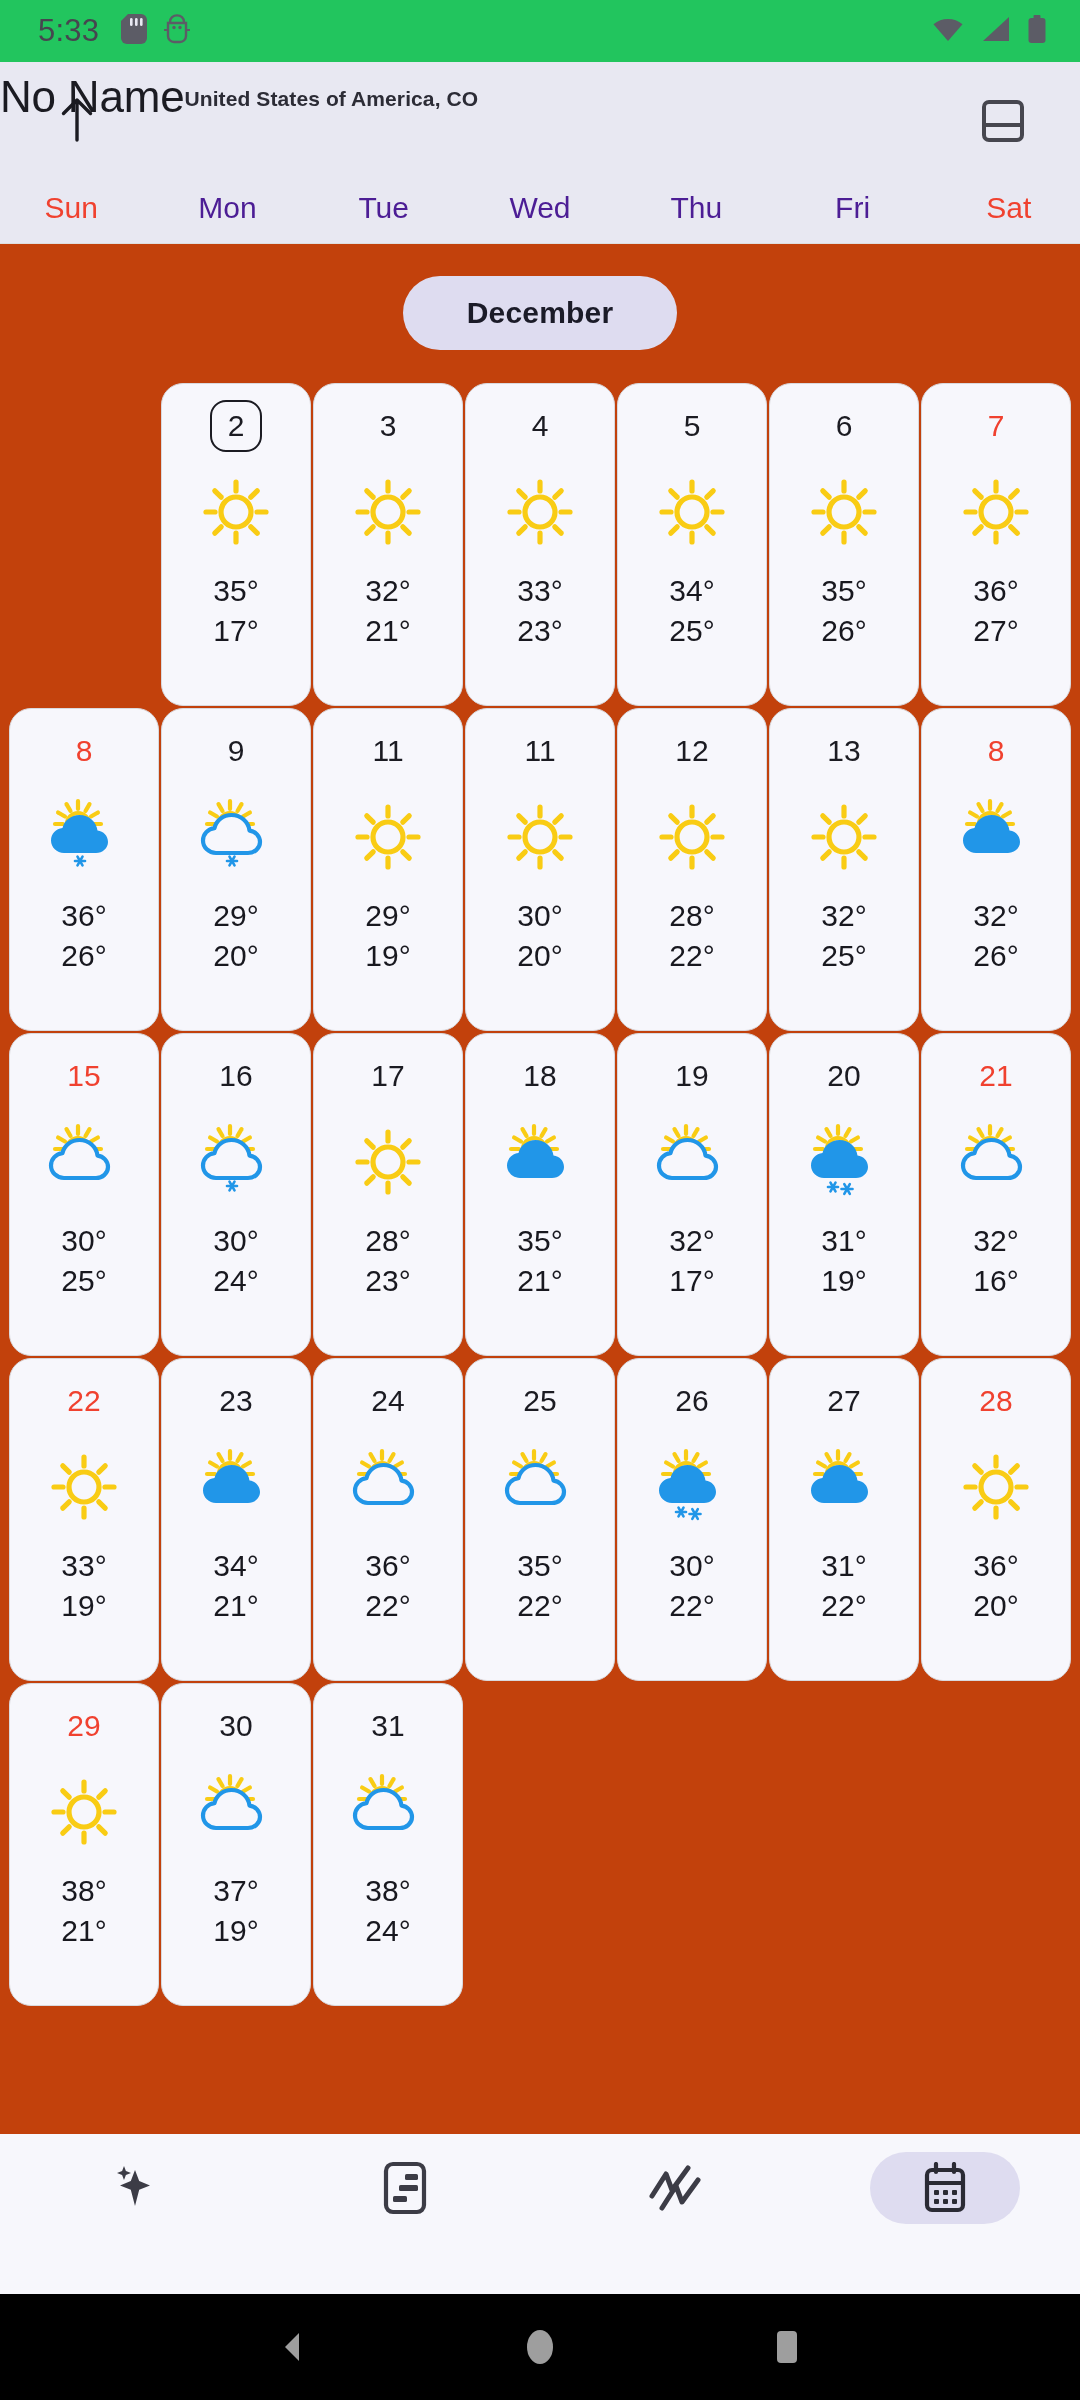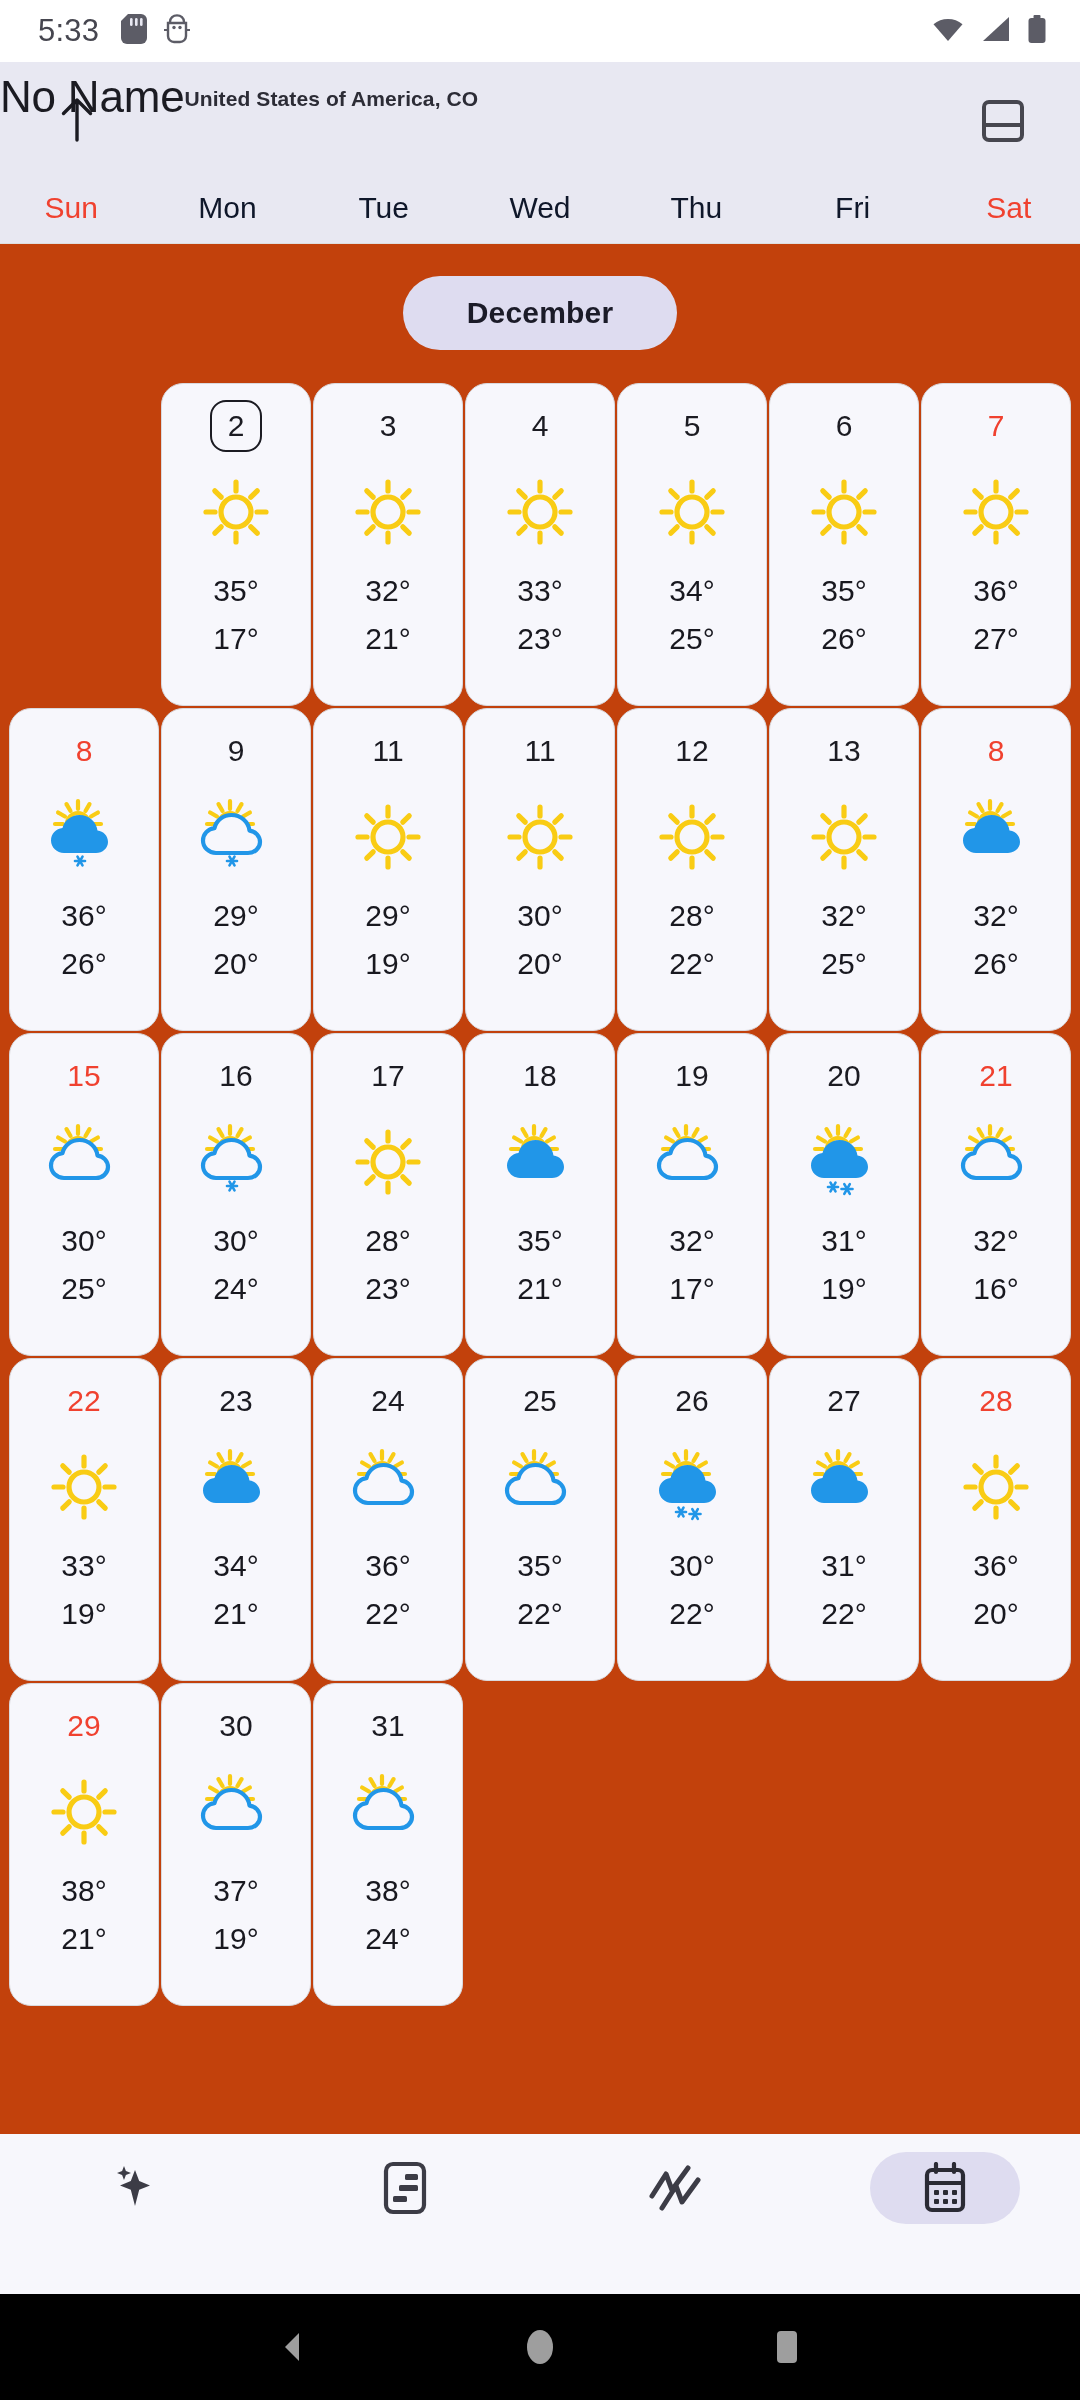--- a/index.html
+++ b/index.html
@@ -11,21 +11,21 @@
   }
   #app {
     position:relative;
     width:1080px; height:2400px;
     display:flex; flex-direction:column;
   }
 
   
   .statusbar {
     height:62px; flex:0 0 62px;
-    background:#ffffff;
+    background:#22c55e;
     display:flex; align-items:center;
     padding:0 34px 0 38px;
     color:#5c5c66;
   }
   .status-clock { font-size:31px; letter-spacing:0.2px; color:#46464f; }
   .status-left-icons { display:flex; align-items:center; gap:17px; margin-left:22px; }
   .status-right { margin-left:auto; display:flex; align-items:center; gap:17px; }
   .sb-ico { display:block; }
 
   
@@ -67,21 +67,21 @@
     display:grid;
     grid-template-columns:repeat(7, 1fr);
     align-items:center;
     padding:0 9px;
     border-bottom:1px solid #dededf;
     gap:32px;
   }
   .weekday {
     text-align:center;
     font-size:30px;
-    color:#0f172a;
+    color:#4c1d95;
   }
   .weekday.accent { color:#f0412f; }
 
   
   .calendar-body {
     flex:1 1 auto;
     background:#c2410c;
     padding-top:32px;
     position:relative;
     overflow:hidden;
@@ -129,21 +129,21 @@
     border-radius:16px;
   }
 
   .wx-icon {
     margin-top:14px;
     width:92px; height:92px;
     display:flex; align-items:center; justify-content:center;
   }
   .temps {
     margin-top:18px;
-    display:flex; flex-direction:column; align-items:center; gap:18px;
+    display:flex; flex-direction:column; align-items:center; gap:10px;
   }
   .t-hi, .t-lo { font-size:30px; color:#18181f; line-height:1; }
 
   
   .bottom-nav {
     flex:0 0 160px;
     background:#f7f7fc;
     display:grid;
     grid-template-columns:repeat(4,1fr);
     align-items:flex-start;

